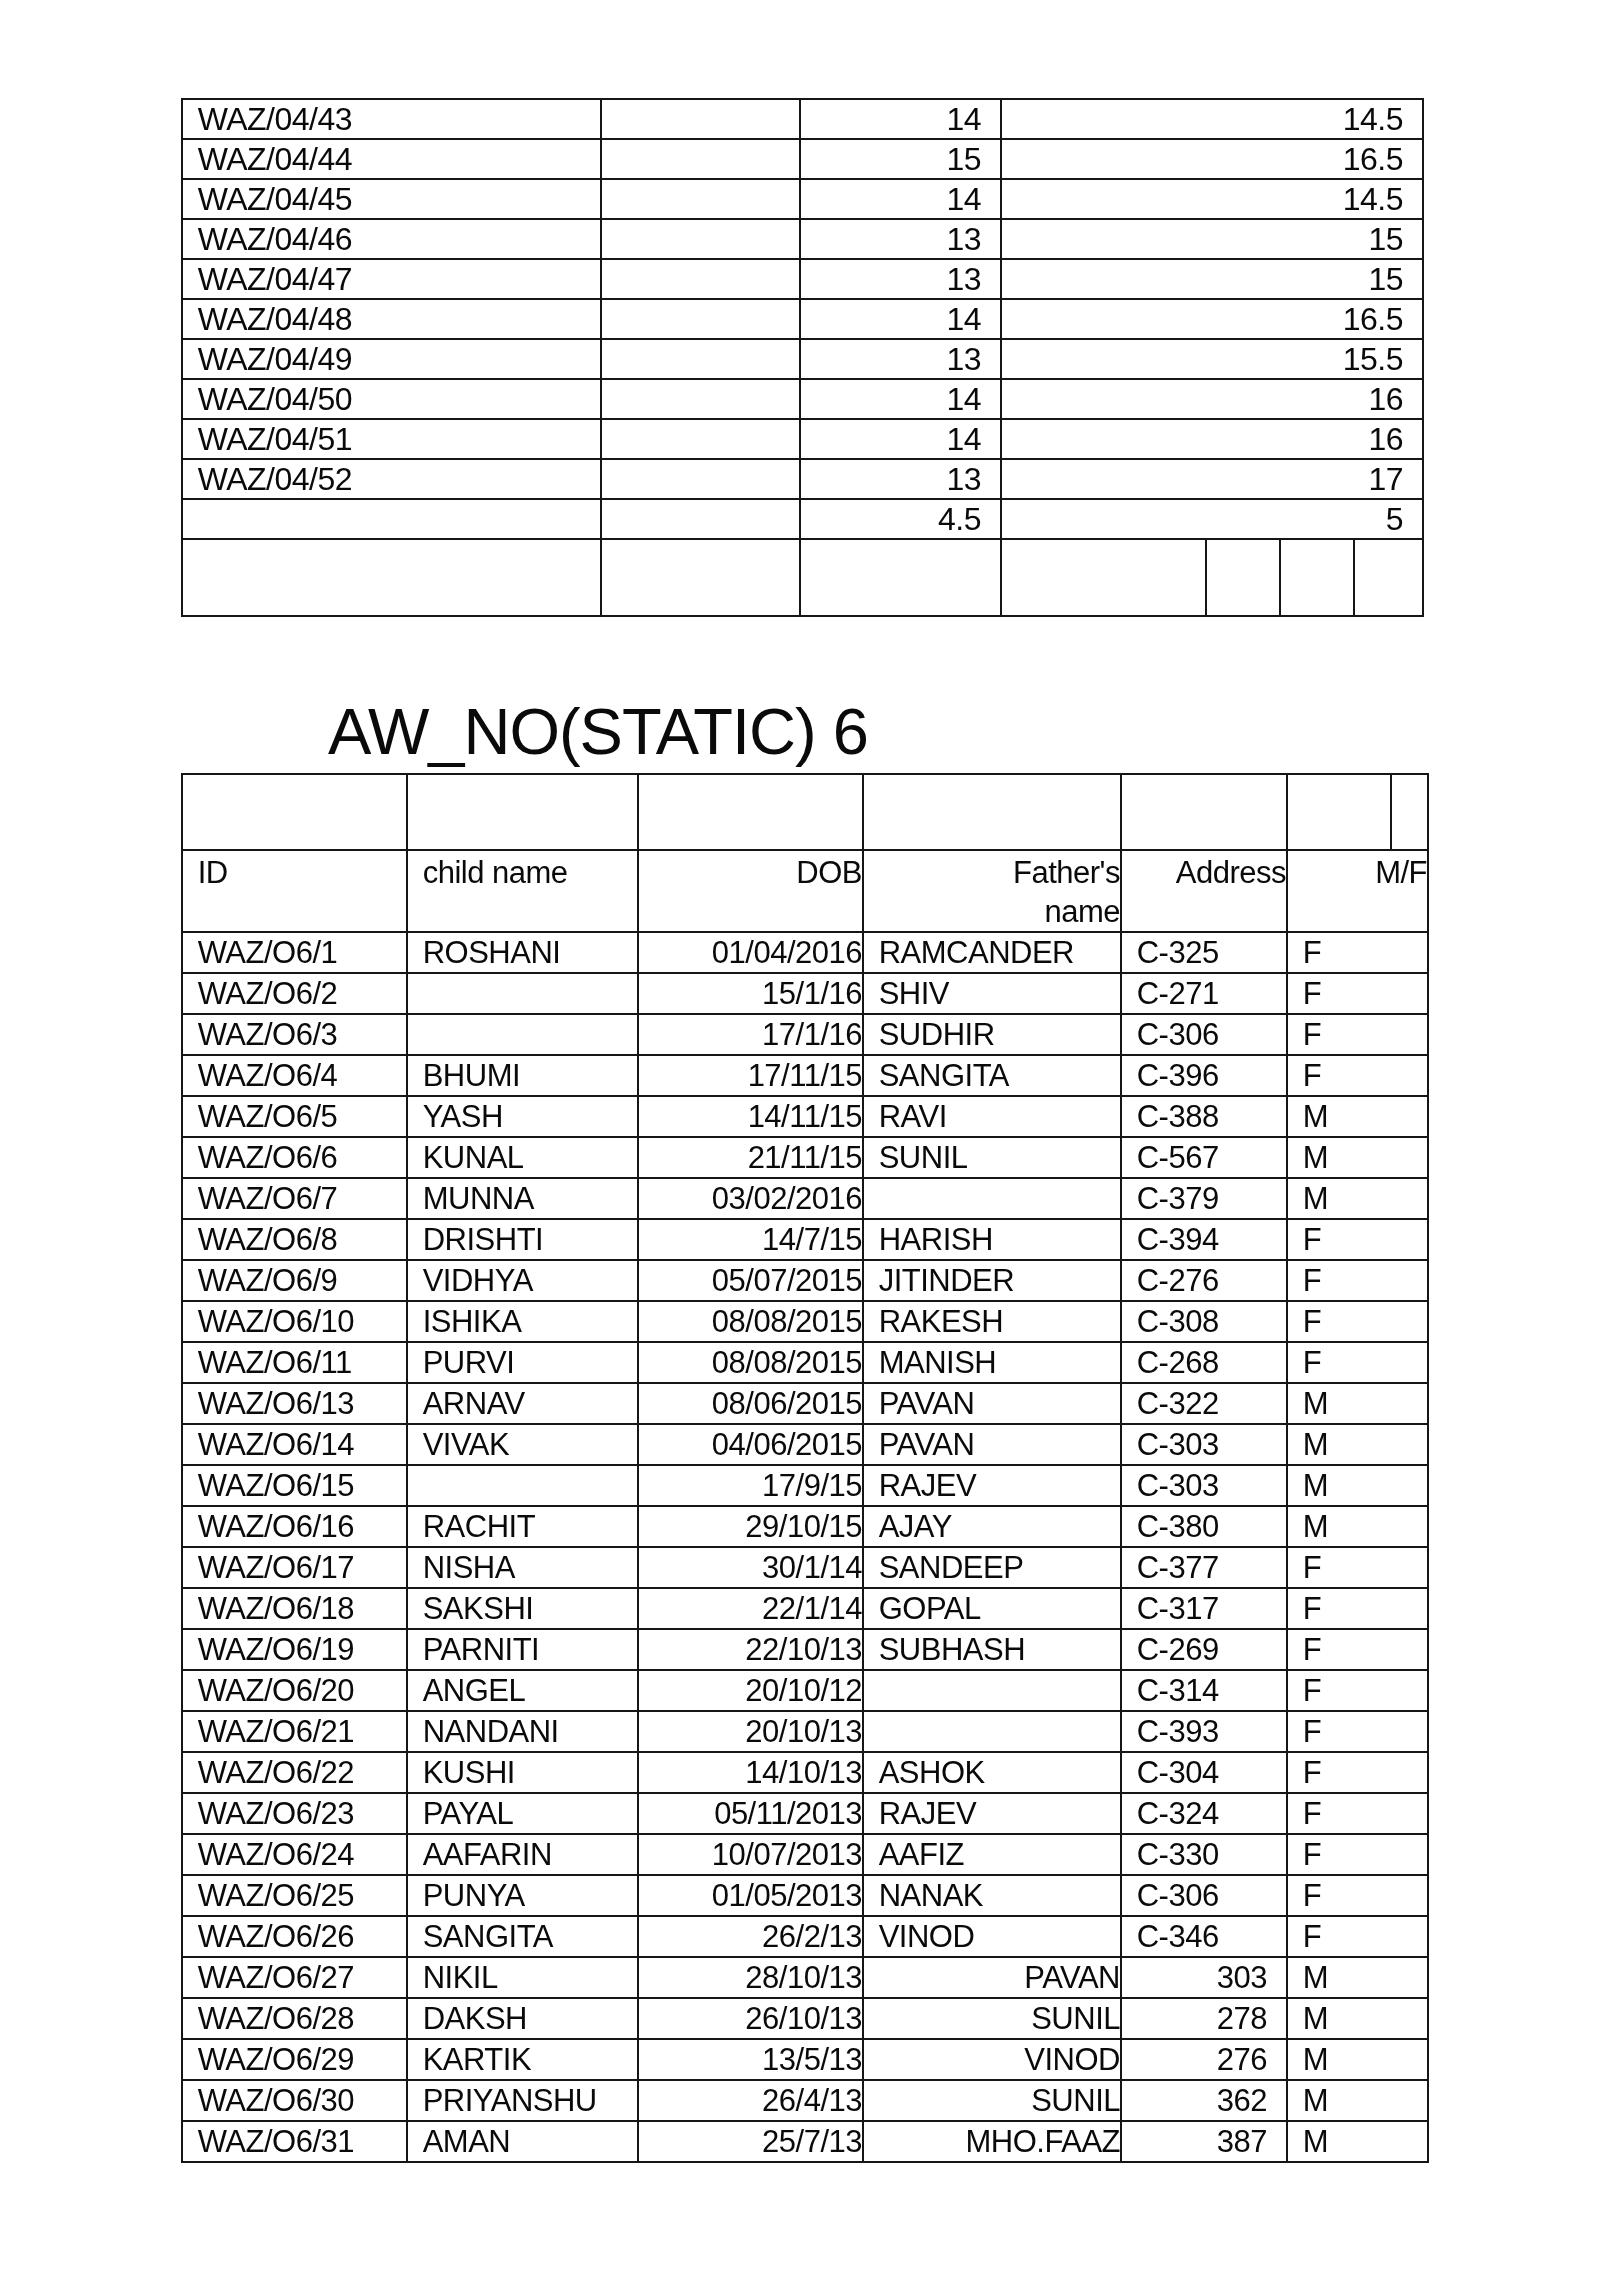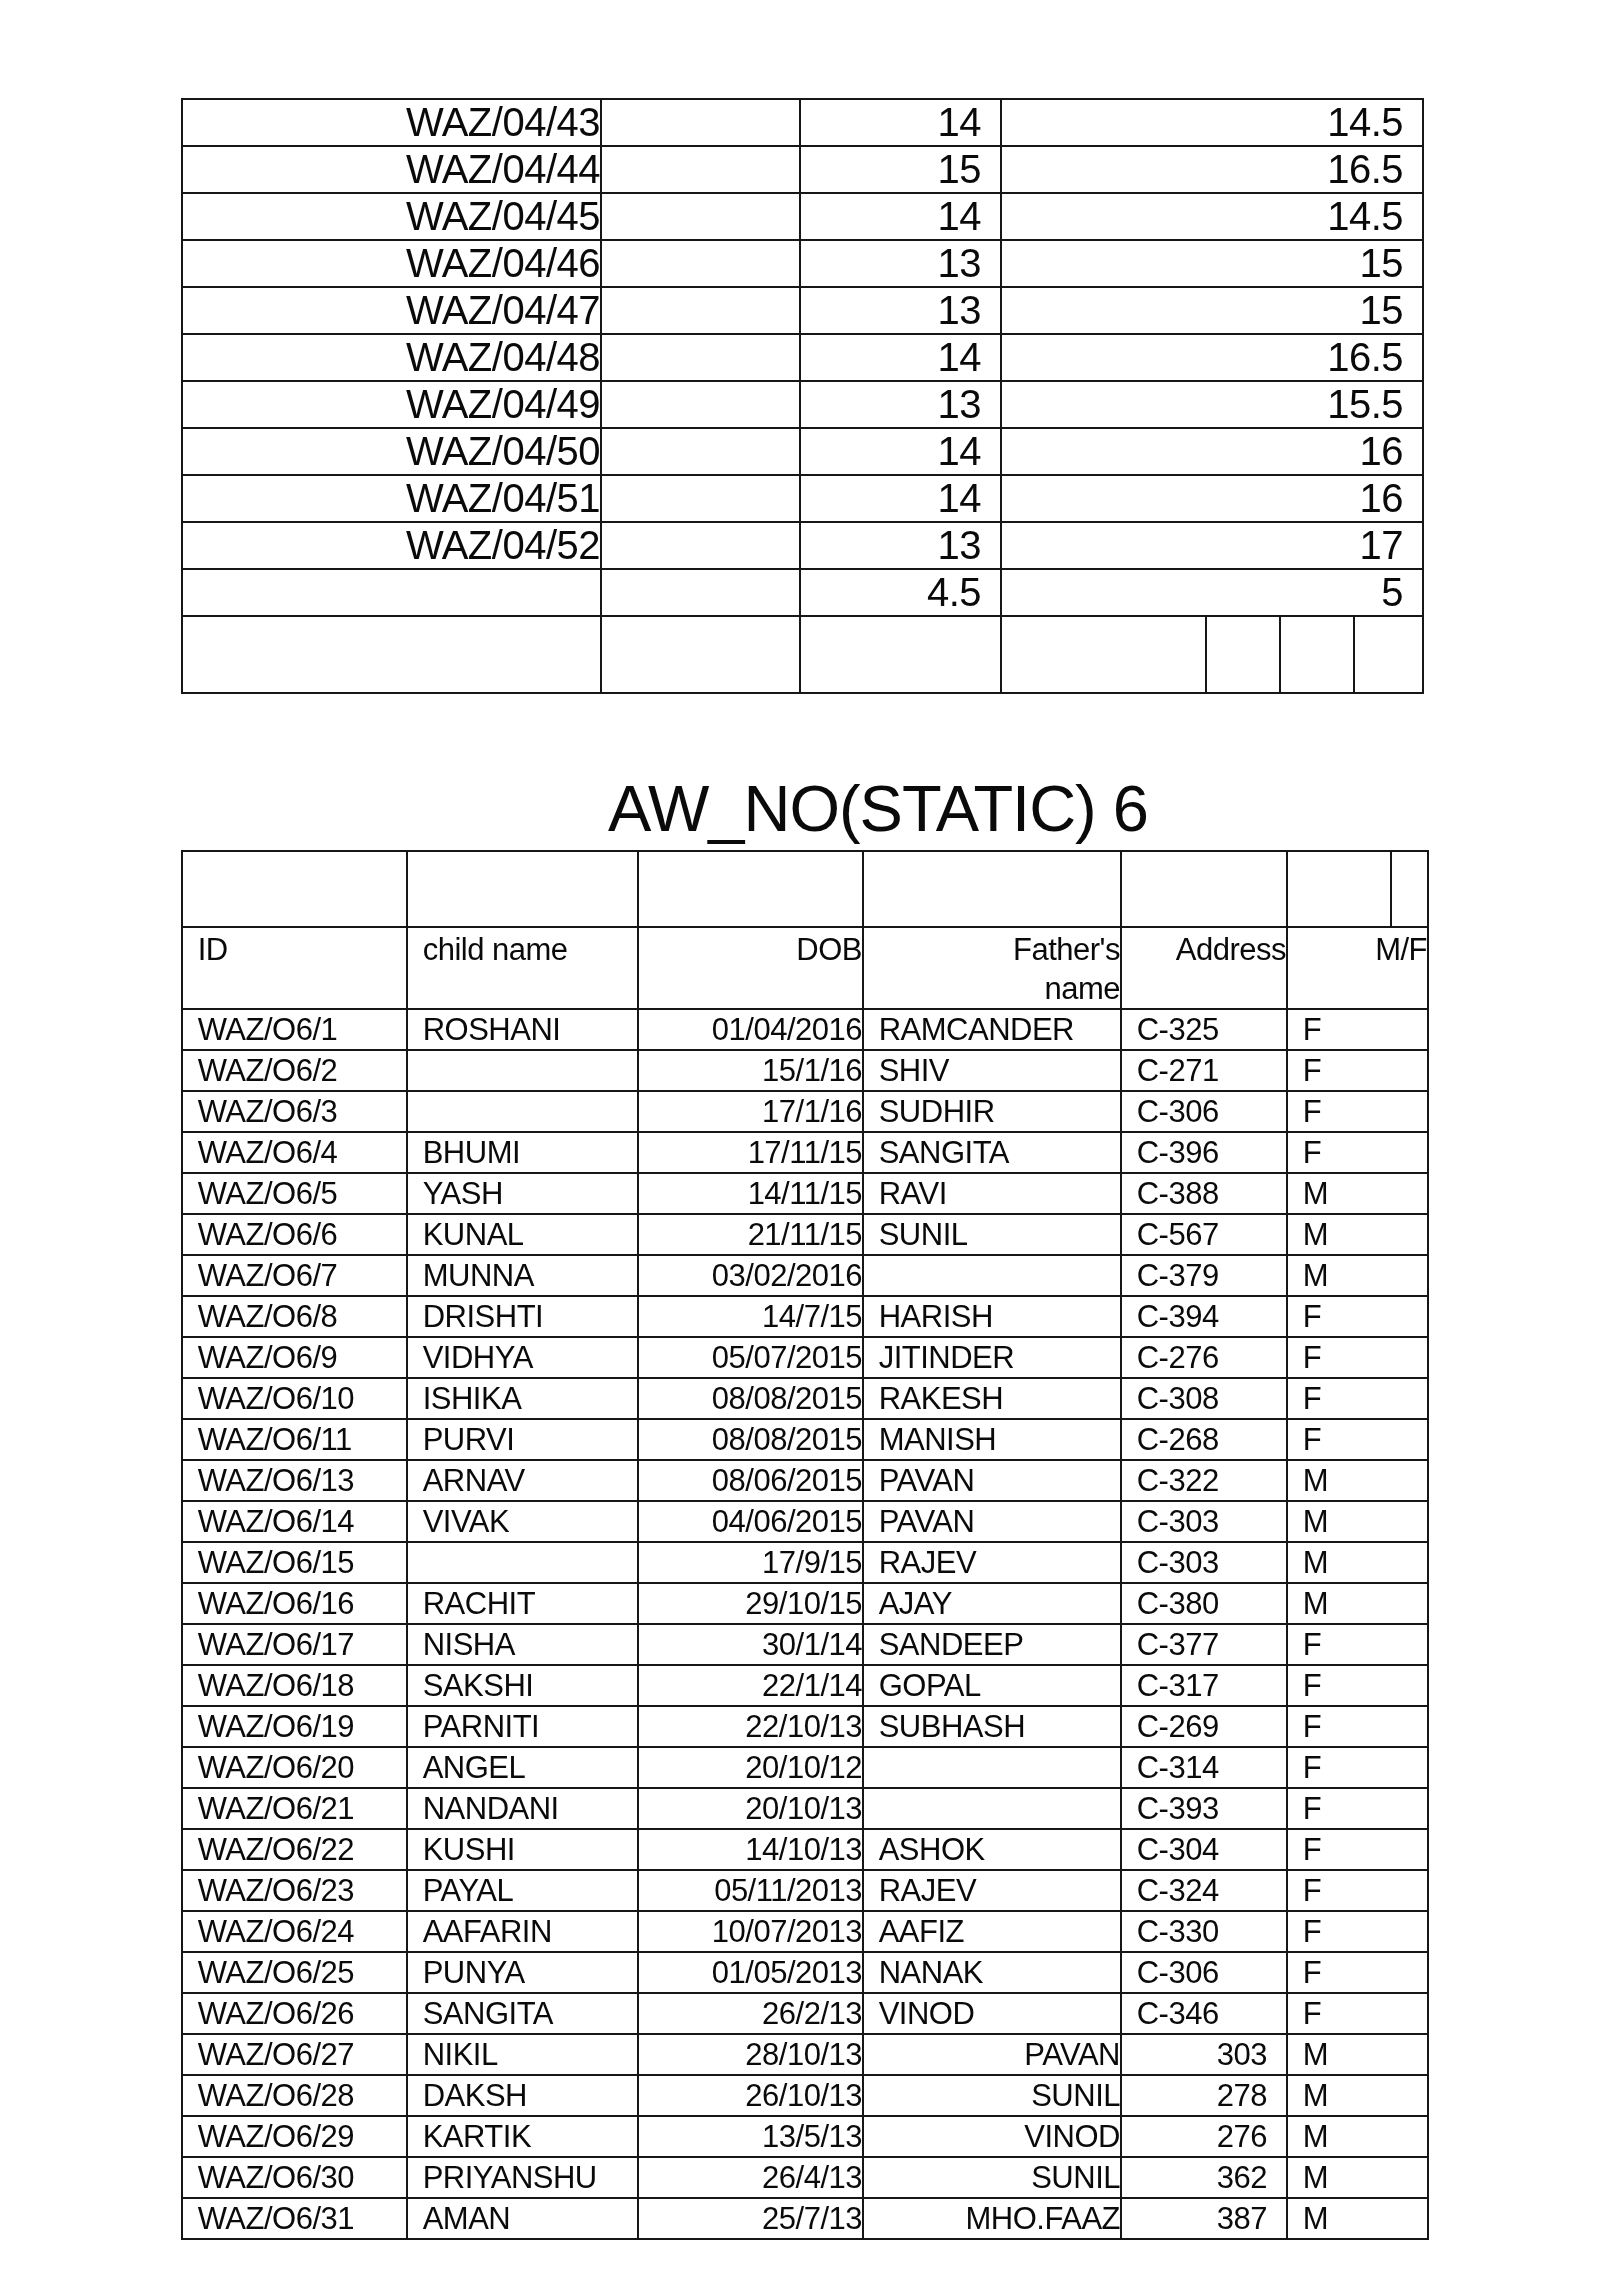--- a/index.html
+++ b/index.html
@@ -20,28 +20,27 @@
     border: 2px solid #161616;
     overflow: hidden;
     white-space: nowrap;
     padding: 0;
   }
   
   .t1 {
     width: 1240px;
     margin: 98px 0 0 181px;
   }
-  .t1 td { height: 40px; font-size: 40px; text-align: right; }
+  .t1 td { height: 40px; font-size: 32px; }
   .t1 tr.tall td { height: 77px; }
   
   .title {
     width: 1247px;
     margin: 74px 0 0 181px;
     padding-left: 147px;
-    text-align: center;
     font-size: 65px;
     line-height: 82px;
     font-weight: 400;
     letter-spacing: -1px;
     white-space: nowrap;
   }
   
   .t2 {
     width: 1247px;
     margin: 0 15px 0 181px;

